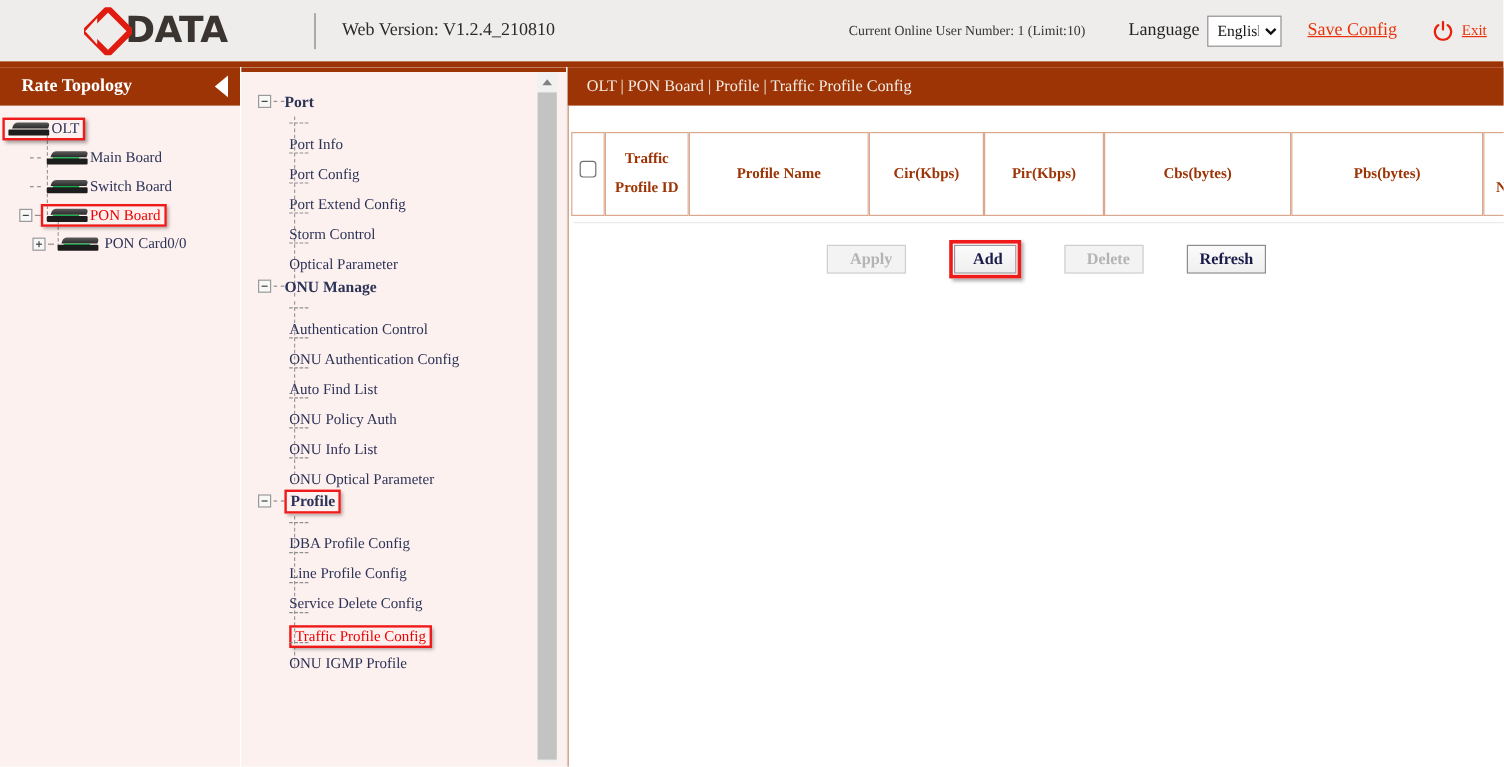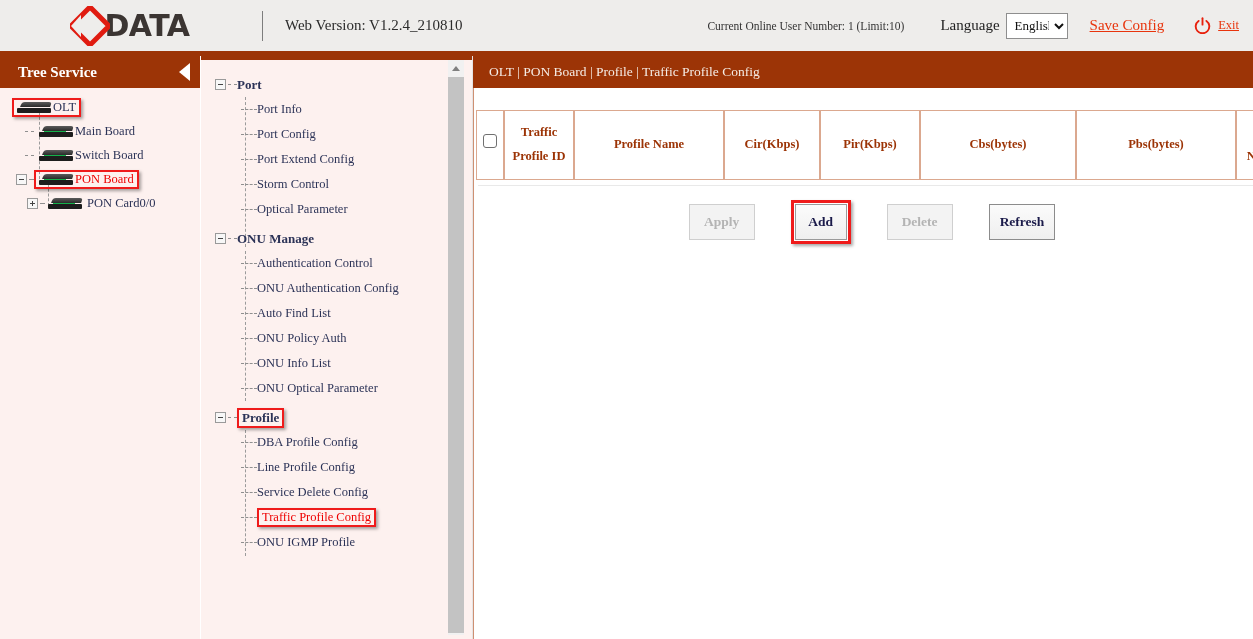--- a/index.html
+++ b/index.html
@@ -230,21 +230,21 @@
     display: flex; align-items: center; height: 25px;
     position: relative;
   }
   .glabel {
     font-size: 13px;
     color: #2c3357;
     font-family: "Liberation Serif", serif;
     white-space: nowrap;
     font-weight: bold;
   }
-  .mitem { display:flex; align-items:center; height: 25px; padding-left: 26px; position: relative;}
+  .mitem { display:flex; align-items:flex-start; height: 25px; padding-left: 26px; position: relative; flex-direction: column;}
   .mitem .tee {
     width: 16px; height: 11px; position: relative; flex: 0 0 16px;
   }
   .mitem .tee::before {
     content:""; position:absolute; left:0; top:5px; width: 16px; border-top: 1px dashed #8f8f8f;
   }
   .mlabel {
     font-size: 12.5px;
     color: #2c3357;
     font-family: "Liberation Serif", serif;
@@ -355,23 +355,23 @@
     align-items: center;
     gap: 36px;
     margin-top: 14px;
     padding-right: 40px;
   }
   .btn {
     font-family: "Liberation Serif", serif;
     font-size: 13.5px;
     font-weight: bold;
     min-width: 66px;
-    height: 36px;
+    height: 24px;
     line-height: 22px;
-    text-align: center;
+    text-align: right;
     background: linear-gradient(180deg,#fbfbfb 0%, #efefef 100%);
     border: 1px solid #8c8c8c;
     color: #1b1b4a;
     cursor: pointer;
     padding: 0 10px;
   }
   .btn.disabled {
     color: #b4b4b4;
     border-color: #cfcfcf;
     background: #f3f3f3;
@@ -421,31 +421,31 @@
       <span id="exit-link">Exit</span>
     </span>
   </div>
 </div>
 <div id="header-rule"></div>
 
 <div id="body-area">
 
   <div id="sidebar">
     <div id="sidebar-header">
-      <span id="sidebar-title">Tree Service</span>
+      <span id="sidebar-title">Rate Topology</span>
       <span id="collapse-arrow"></span>
     </div>
 
     <div id="tree">
 
       <div class="vrail" style="left:39px; top:24px; height:72px;"></div>
 
       <div class="vrail" style="left:48px; top:96px; height:22px;"></div>
 
-      <div class="tnode" style="padding-left:12px;">
+      <div class="tnode" style="padding-left:2px;">
         <span class="redbox">
           <span class="dev-icon">
             <span class="top"></span>
               <span class="base"></span>
           </span>
           <span class="tlabel">OLT</span>
         </span>
       </div>
 
       <div class="tnode" style="padding-left:25px;">

